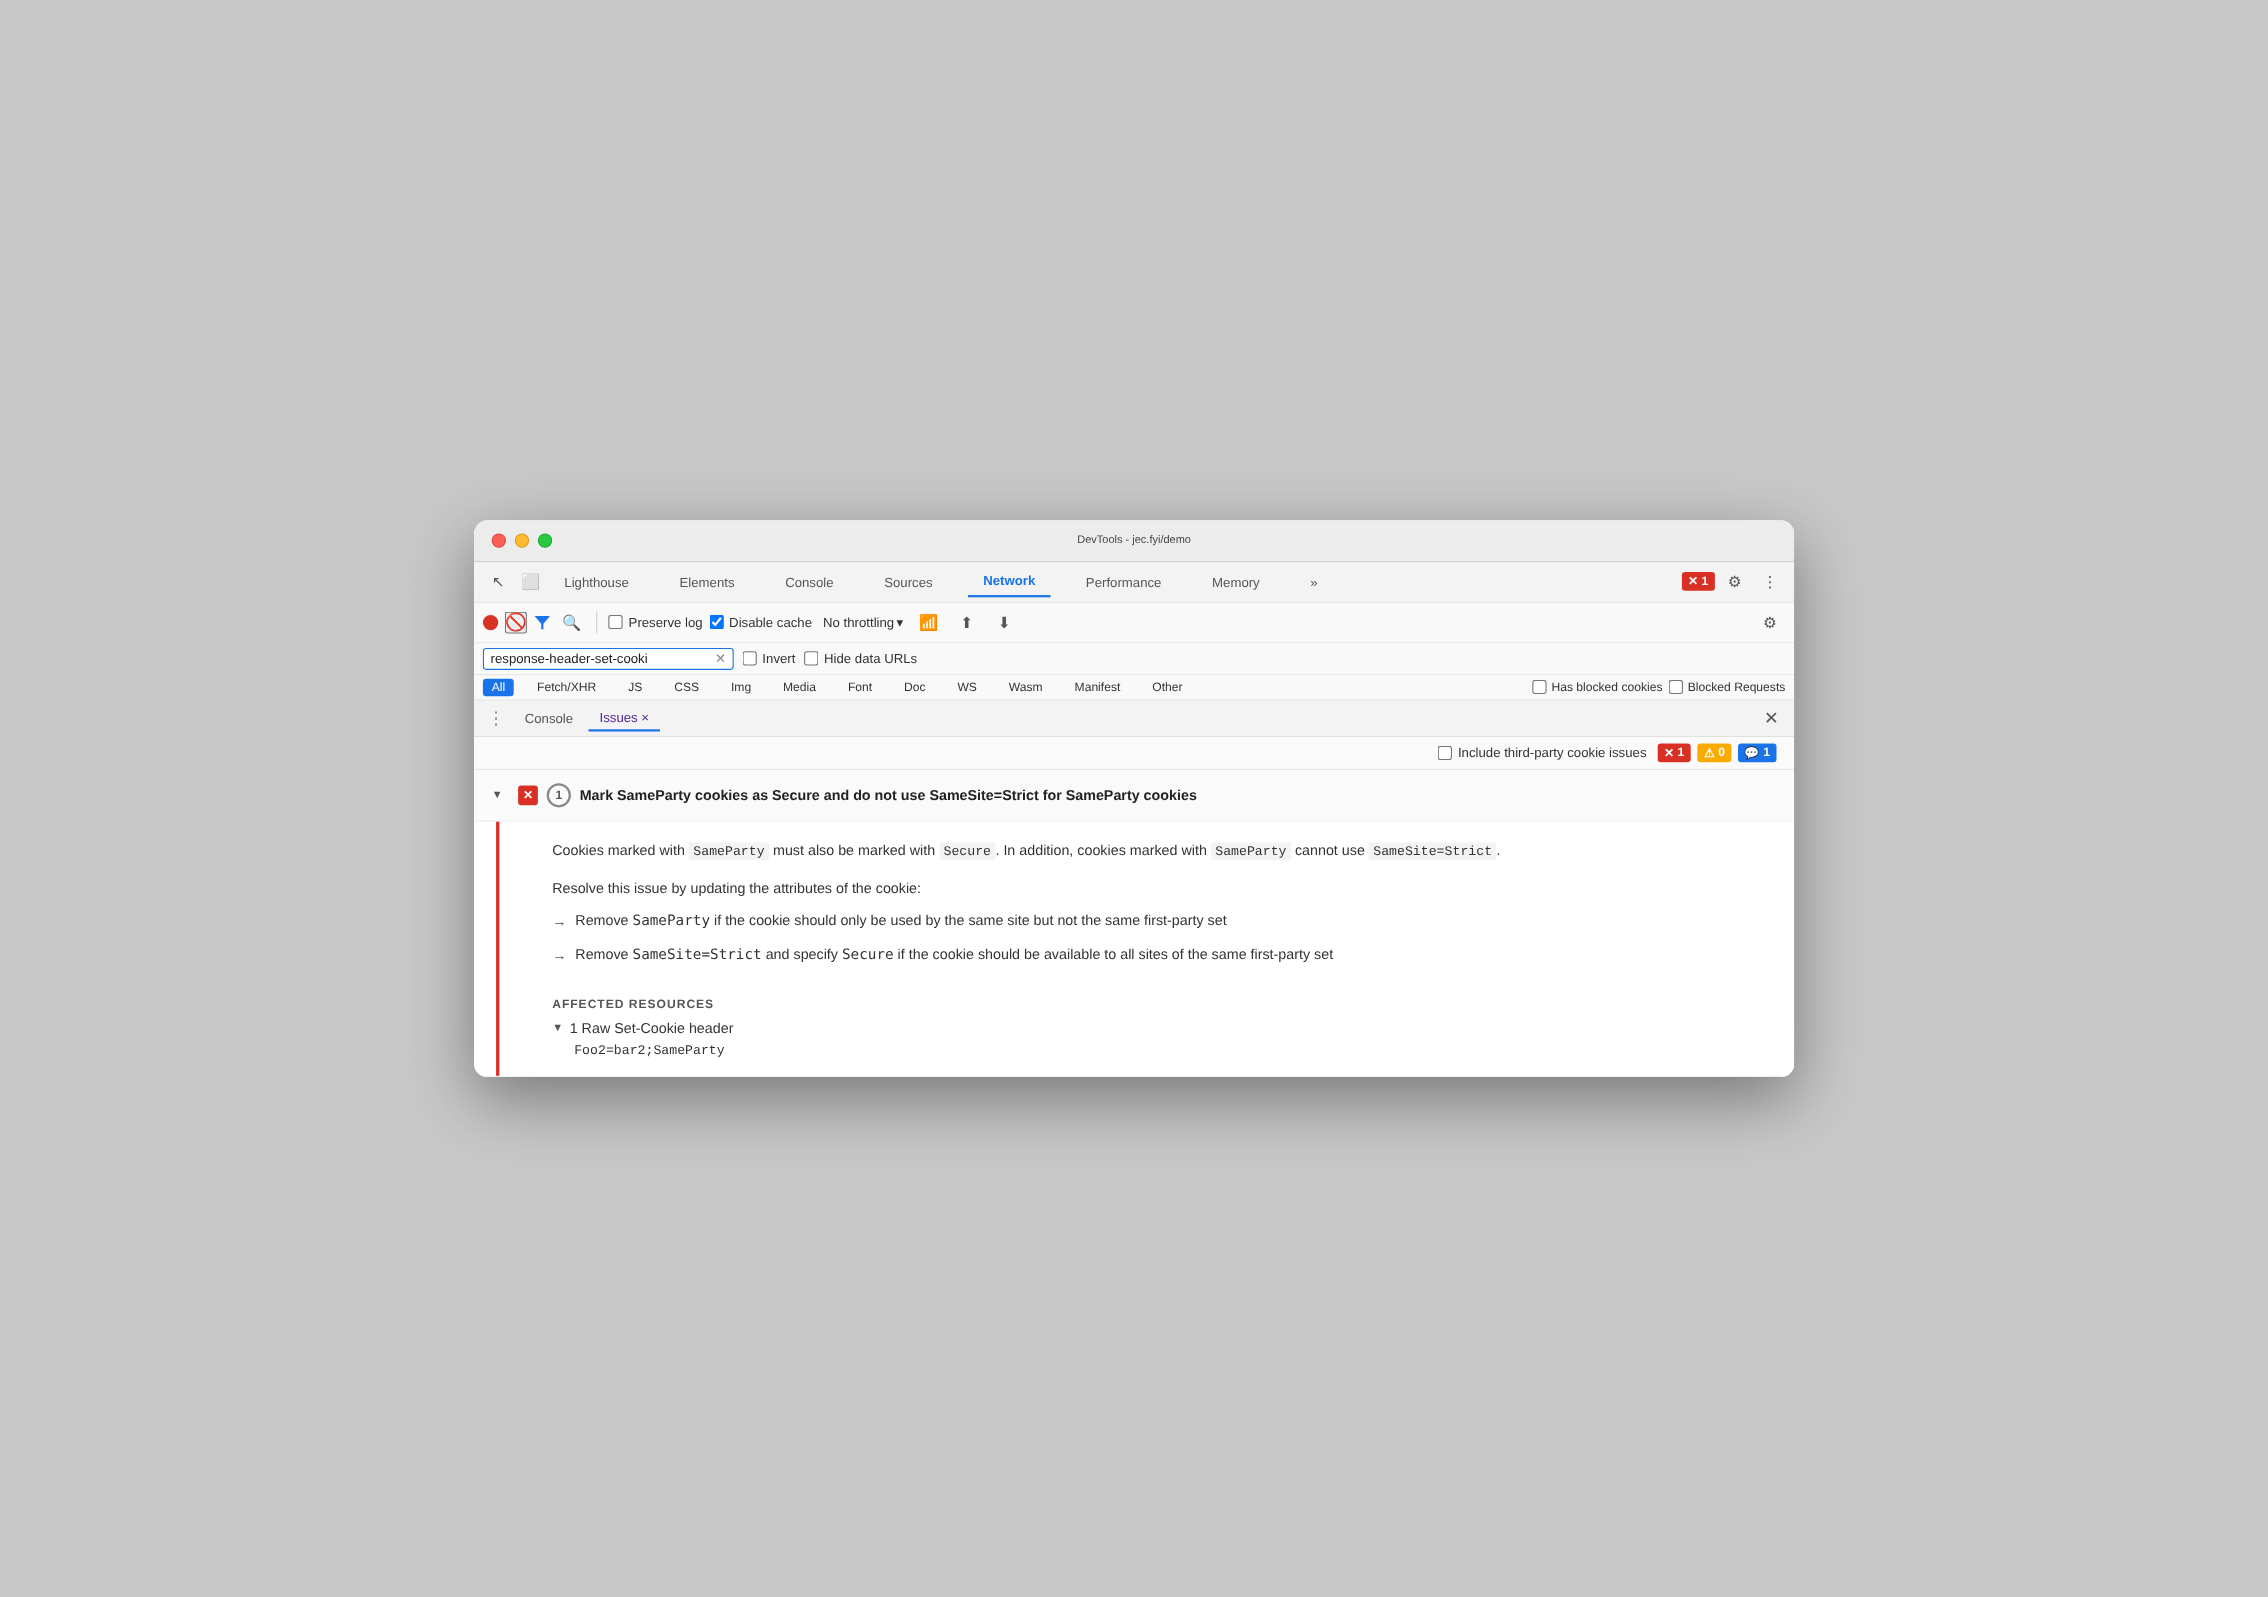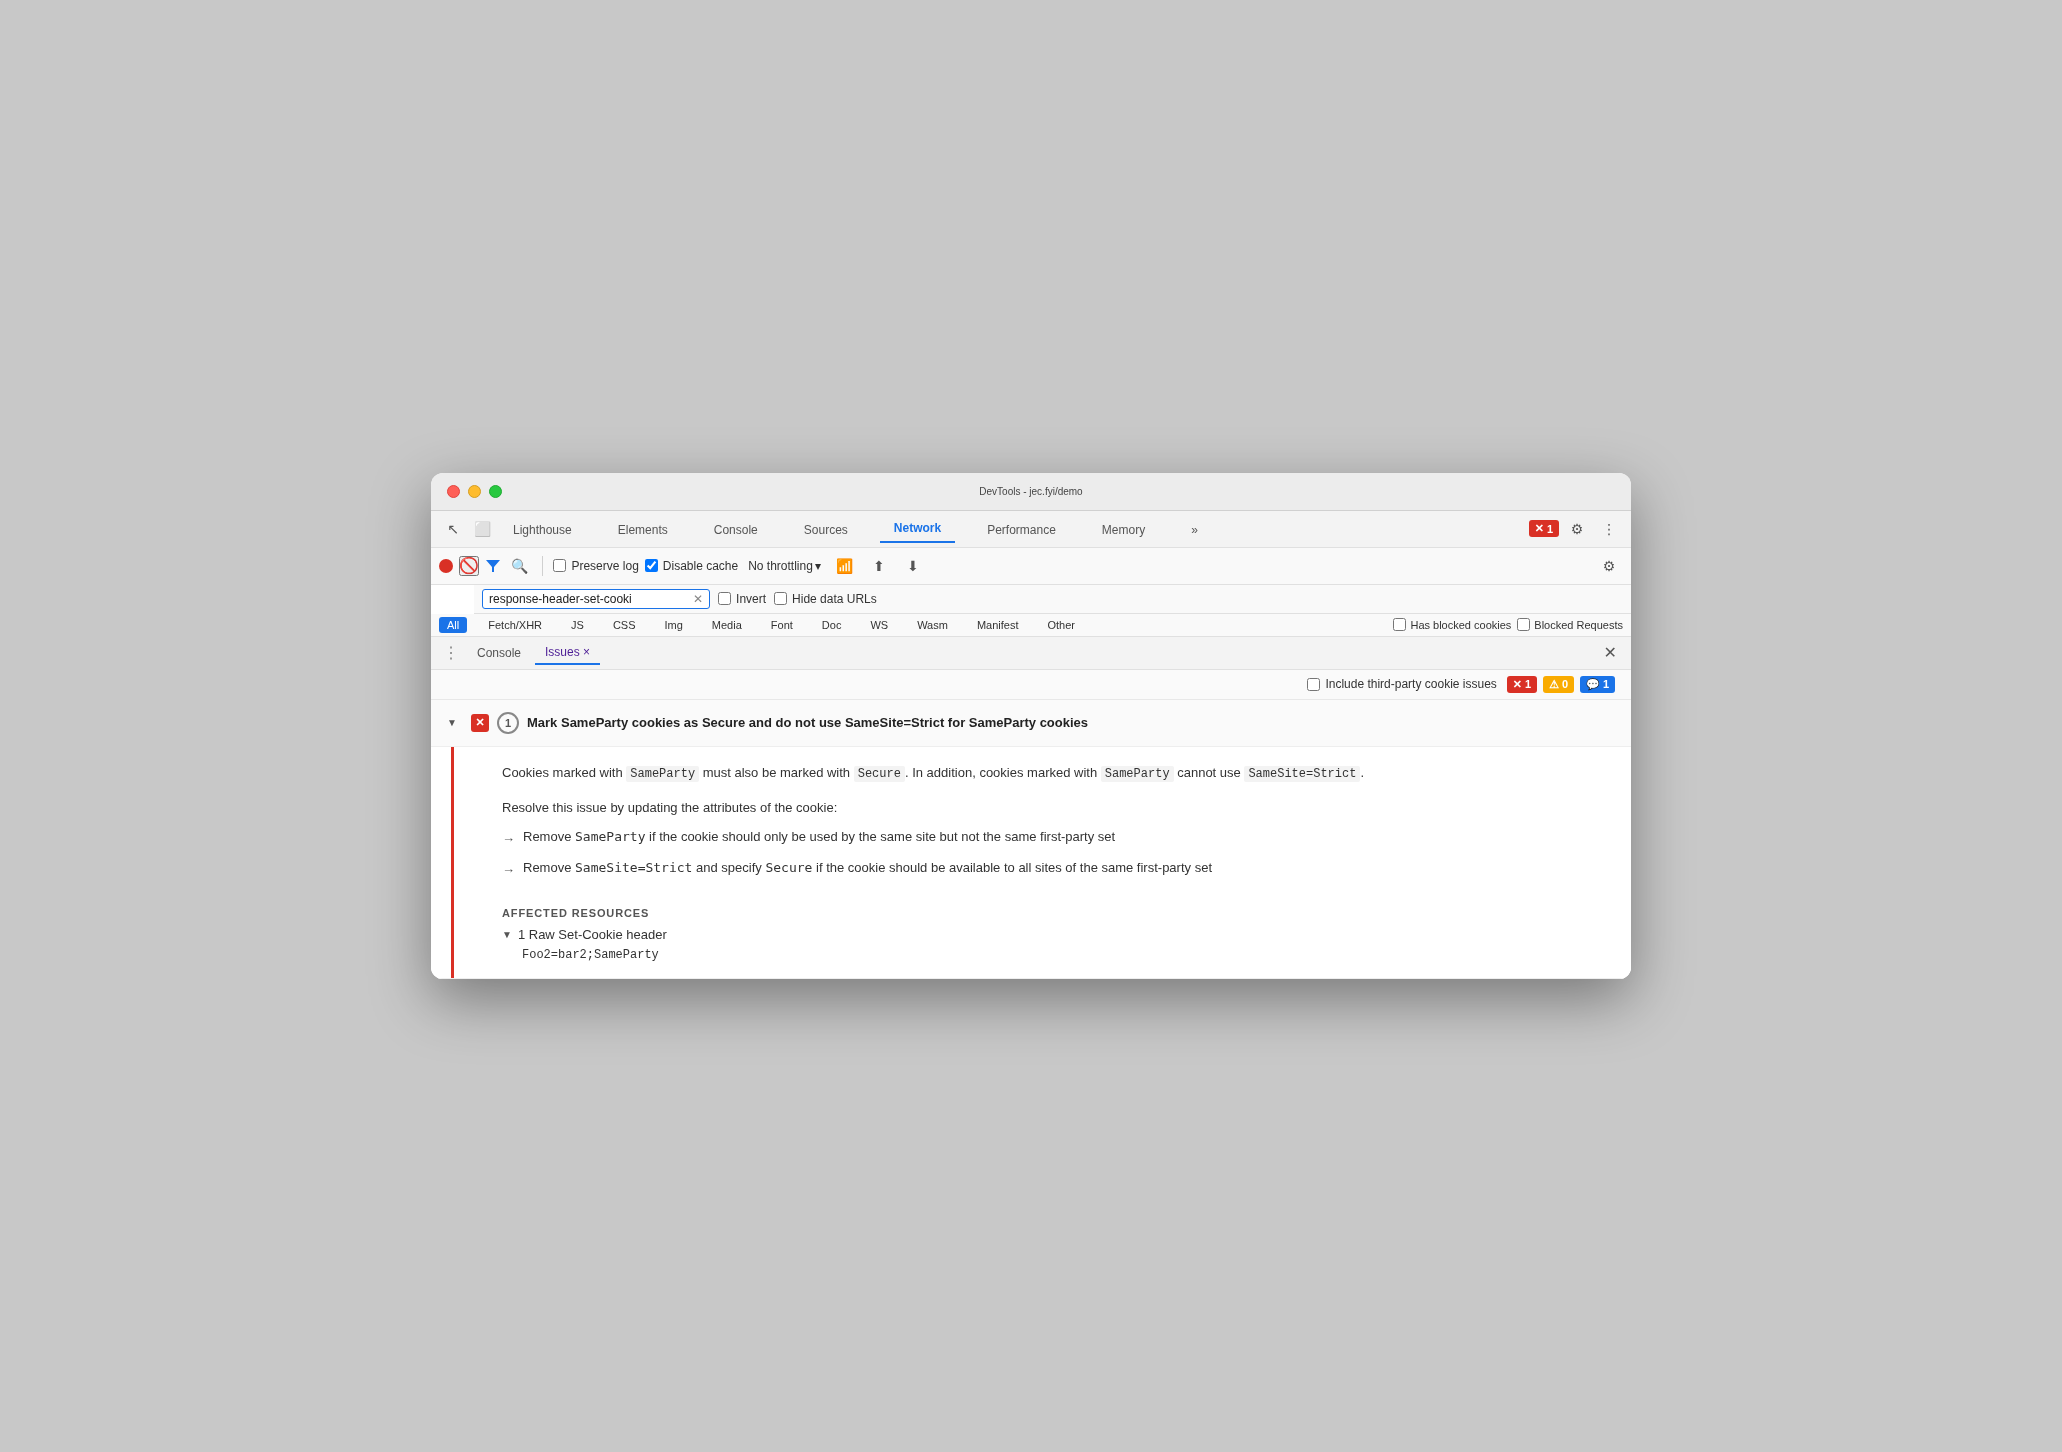--- a/index.html
+++ b/index.html
@@ -181,21 +181,20 @@
       cursor: pointer;
     }
     
     .filter-bar {
       display: flex;
       align-items: center;
       padding: 4px 8px;
       border-bottom: 1px solid #e0e0e0;
       background: #f9f9f9;
       gap: 8px;
-      margin-left: 43px;
     }
     .filter-input-wrap {
       display: flex;
       align-items: center;
       border: 1.5px solid #1a73e8;
       border-radius: 3px;
       padding: 2px 6px;
       background: white;
       gap: 4px;
     }

